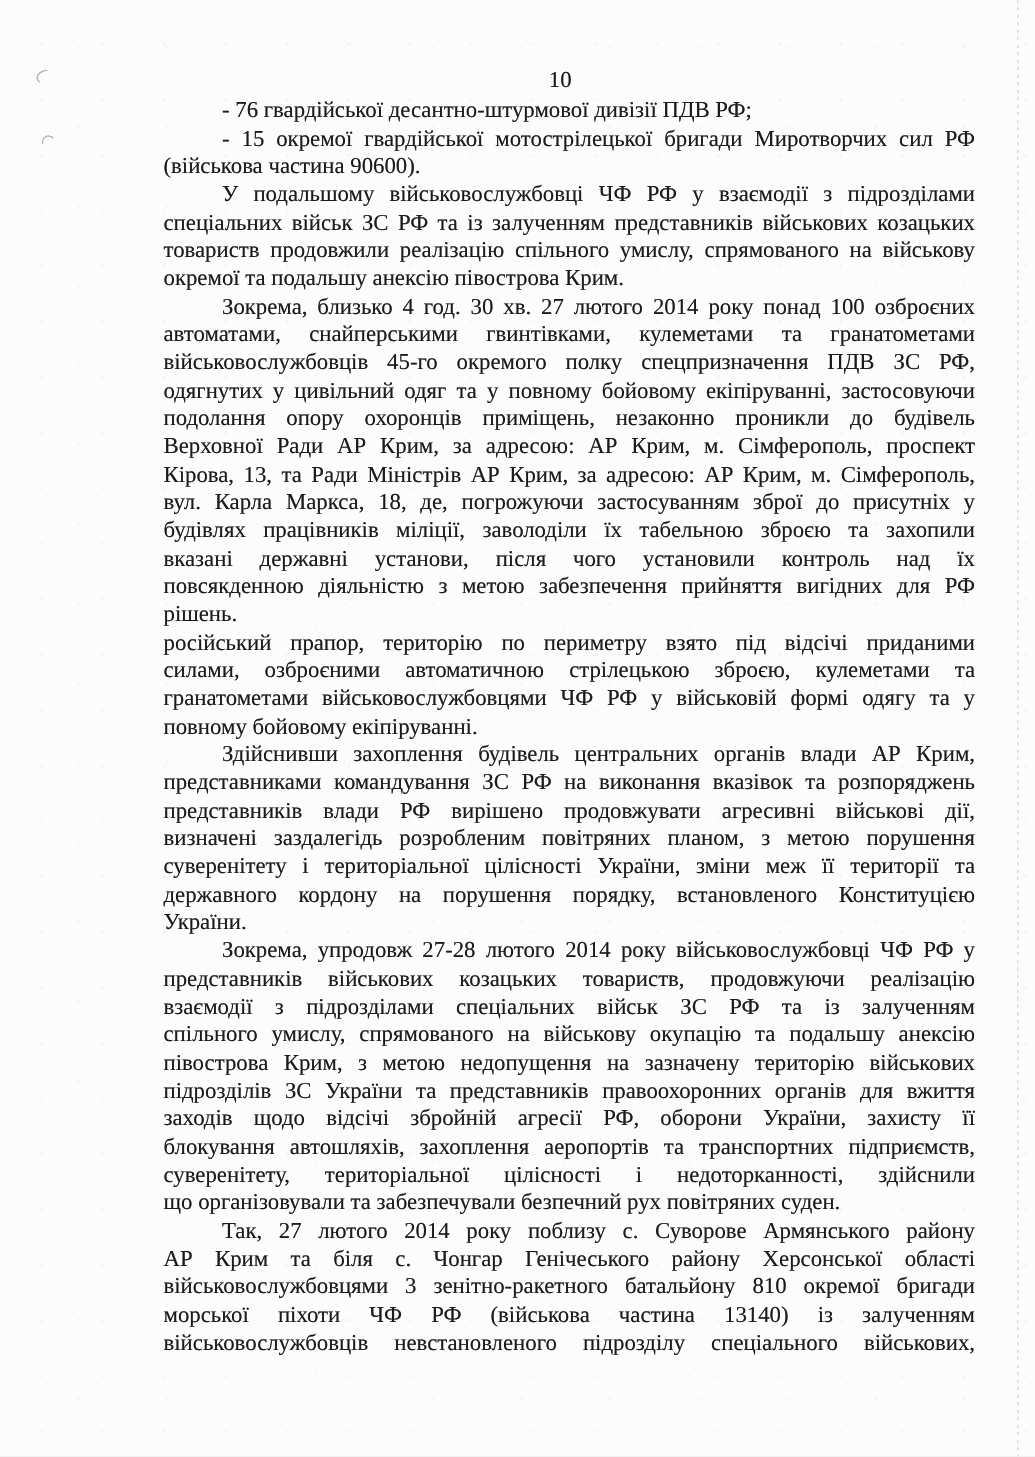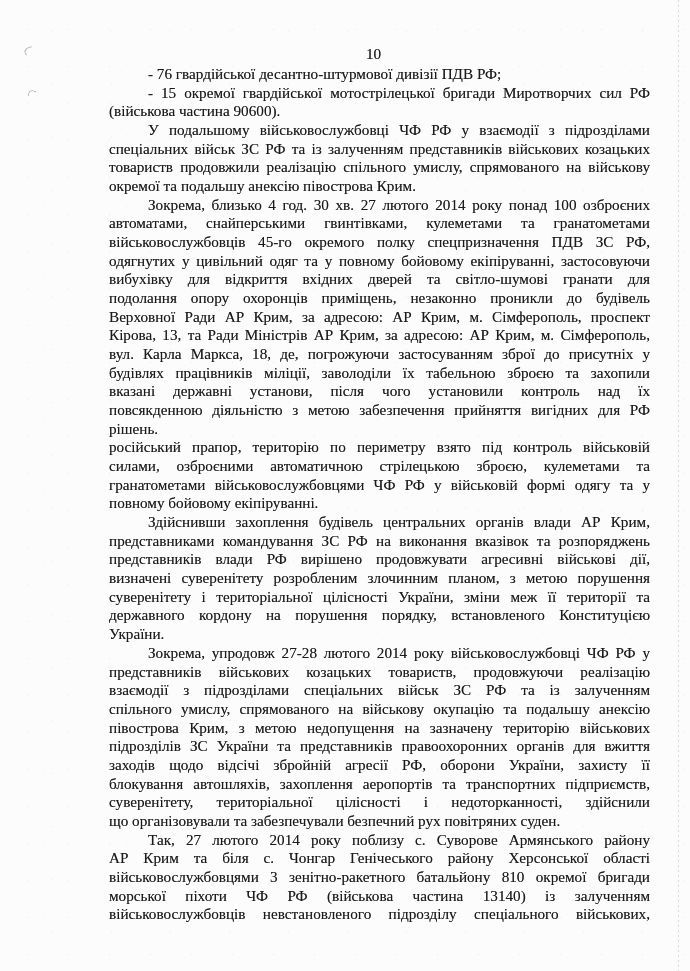--- a/index.html
+++ b/index.html
@@ -81,37 +81,36 @@
       <div class="line first just">- 15 окремої гвардійської мотострілецької бригади Миротворчих сил РФ</div>
       <div class="line">(військова частина 90600).</div>
       <div class="line first just">У подальшому військовослужбовці ЧФ РФ у взаємодії з підрозділами</div>
       <div class="line just">спеціальних військ ЗС РФ та із залученням представників військових козацьких</div>
       <div class="line just">товариств продовжили реалізацію спільного умислу, спрямованого на військову</div>
       <div class="line">окремої та подальшу анексію півострова Крим.</div>
       <div class="line first just">Зокрема, близько 4 год. 30 хв. 27 лютого 2014 року понад 100 озброєних</div>
       <div class="line just">автоматами, снайперськими гвинтівками, кулеметами та гранатометами</div>
       <div class="line just">військовослужбовців 45-го окремого полку спецпризначення ПДВ ЗС РФ,</div>
       <div class="line just">одягнутих у цивільний одяг та у повному бойовому екіпіруванні, застосовуючи</div>
-      <div class="line just">вибухівку для відкриття вхідних дверей та світло-шумові гранати для</div>
       <div class="line just">подолання опору охоронців приміщень, незаконно проникли до будівель</div>
       <div class="line just">Верховної Ради АР Крим, за адресою: АР Крим, м. Сімферополь, проспект</div>
       <div class="line just">Кірова, 13, та Ради Міністрів АР Крим, за адресою: АР Крим, м. Сімферополь,</div>
       <div class="line just">вул. Карла Маркса, 18, де, погрожуючи застосуванням зброї до присутніх у</div>
       <div class="line just">будівлях працівників міліції, заволоділи їх табельною зброєю та захопили</div>
       <div class="line just">вказані державні установи, після чого установили контроль над їх</div>
       <div class="line just">повсякденною діяльністю з метою забезпечення прийняття вигідних для РФ</div>
       <div class="line">рішень.</div>
-      <div class="line just">російський прапор, територію по периметру взято під контроль військовій</div>
+      <div class="line just">російський прапор, територію по периметру взято під відсічі приданими</div>
       <div class="line just">силами, озброєними автоматичною стрілецькою зброєю, кулеметами та</div>
       <div class="line just">гранатометами військовослужбовцями ЧФ РФ у військовій формі одягу та у</div>
       <div class="line">повному бойовому екіпіруванні.</div>
       <div class="line first just">Здійснивши захоплення будівель центральних органів влади АР Крим,</div>
       <div class="line just">представниками командування ЗС РФ на виконання вказівок та розпоряджень</div>
       <div class="line just">представників влади РФ вирішено продовжувати агресивні військові дії,</div>
-      <div class="line just">визначені суверенітету розробленим злочинним планом, з метою порушення</div>
+      <div class="line just">визначені заздалегідь розробленим повітряних планом, з метою порушення</div>
       <div class="line just">суверенітету і територіальної цілісності України, зміни меж її території та</div>
       <div class="line just">державного кордону на порушення порядку, встановленого Конституцією</div>
       <div class="line">України.</div>
       <div class="line first just">Зокрема, упродовж 27-28 лютого 2014 року військовослужбовці ЧФ РФ у</div>
       <div class="line just">представників військових козацьких товариств, продовжуючи реалізацію</div>
       <div class="line just">взаємодії з підрозділами спеціальних військ ЗС РФ та із залученням</div>
       <div class="line just">спільного умислу, спрямованого на військову окупацію та подальшу анексію</div>
       <div class="line just">півострова Крим, з метою недопущення на зазначену територію військових</div>
       <div class="line just">підрозділів ЗС України та представників правоохоронних органів для вжиття</div>
       <div class="line just">заходів щодо відсічі збройній агресії РФ, оборони України, захисту її</div>

